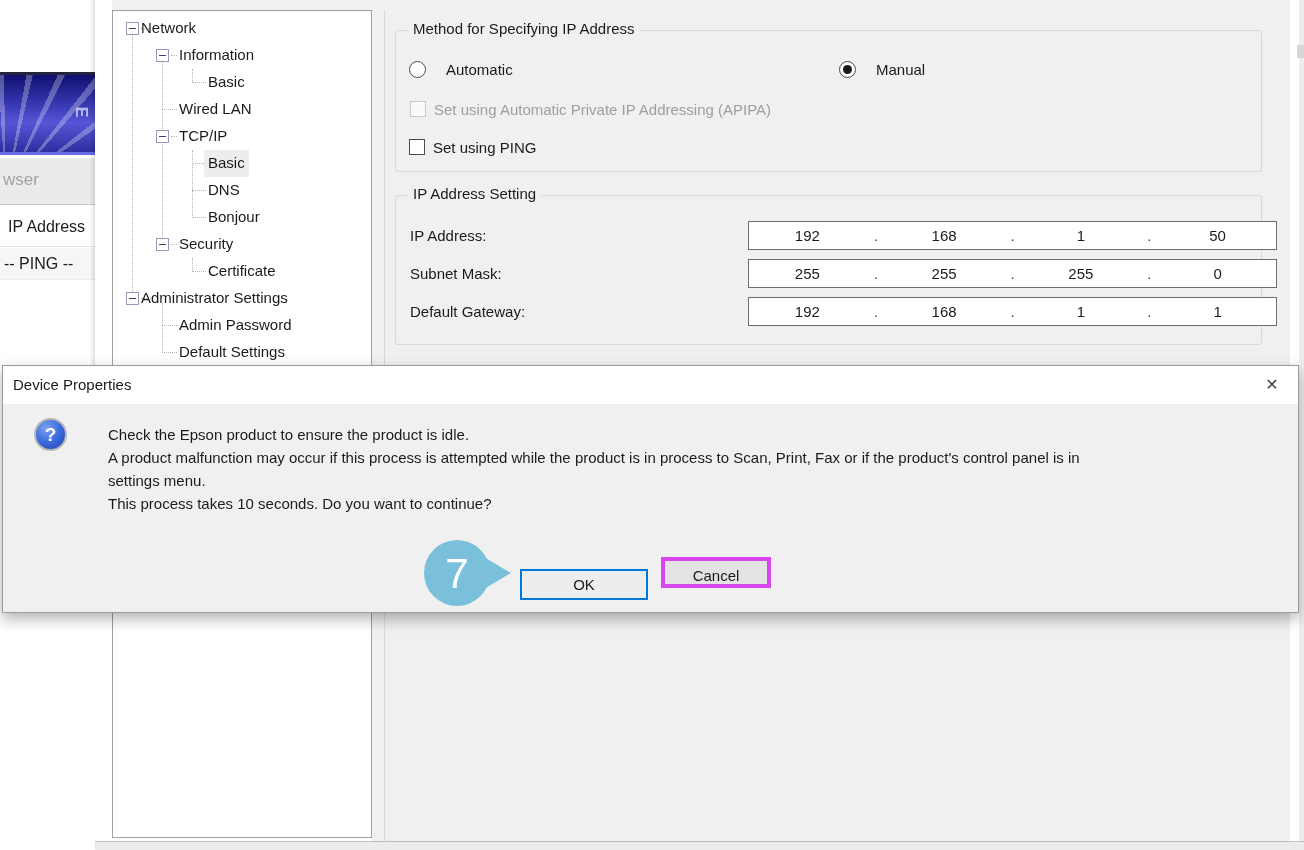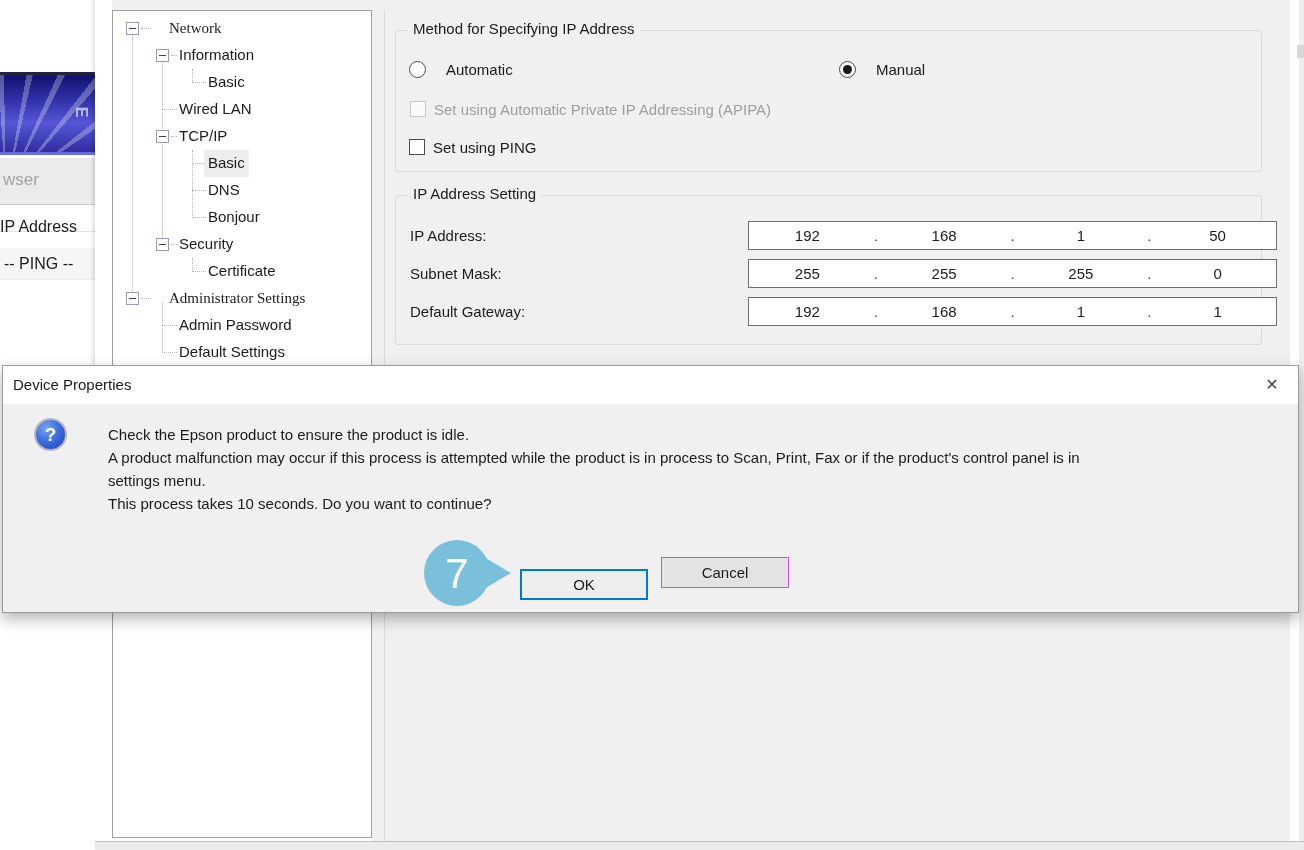--- a/index.html
+++ b/index.html
@@ -13,22 +13,22 @@
   
   .bw-banner { left:0; top:72px; width:95px; height:83px;
     background:linear-gradient(180deg,#101070 0%,#3434ad 35%,#5656d6 62%,#2e2ea0 100%);
     border-top:3px solid #23233d; border-bottom:3px solid #6a6ae4; overflow:hidden; }
   .bw-blades { position:absolute; left:-60px; top:-20px; width:220px; height:160px;
     background:repeating-conic-gradient(from 160deg at 30% 85%, rgba(255,255,255,.28) 0deg 3deg, rgba(255,255,255,0) 3deg 14deg); }
   .bw-e { position:absolute; right:8px; top:28px; color:rgba(220,225,255,.75);
     font-size:16px; font-weight:bold; transform:rotate(90deg); }
   .bw-toolbar { left:0; top:158px; width:95px; height:47px; background:#ebebeb;
     border-bottom:1px solid #c9c9c9; color:#a3a3a3; font-size:17px; line-height:44px; padding-left:3px; }
-  .bw-header { left:0; top:206px; width:95px; height:26px; background:#fff;
-    border-bottom:1px solid #e4e4e4; line-height:41px; font-size:16px; }
+  .bw-header { left:0; top:206px; width:95px; height:41px; background:#fff;
+    border-bottom:1px solid #e4e4e4; line-height:41px; padding-left:8px; font-size:16px; }
   .bw-row { left:0; top:248px; width:95px; height:32px; background:#f6f6f6;
     border-bottom:1px solid #ededed; line-height:32px; padding-left:4px; font-size:16px; }
   .bw-edge { left:90px; top:0; width:5px; height:365px;
     background:linear-gradient(90deg, rgba(0,0,0,0) 0%, rgba(0,0,0,.12) 100%); }
 
   
   .mw { left:95px; top:0; width:1204px; height:841px; background:#fff; }
   .mw-panelbg { position:absolute; left:277px; top:0; width:918px; height:841px; background:#f0f0f0; }
   .mw-paneledge { position:absolute; left:289px; top:0; width:1px; height:841px; background:#dadada; }
   .mw-topstrip { position:absolute; left:17px; top:0; width:1178px; height:10px; background:#f0f0f0; }
@@ -40,21 +40,21 @@
   .tree { position:absolute; left:17px; top:10px; width:260px; height:828px;
     background:#fff; border:1px solid #a0a0a0; overflow:hidden; }
   .trow { position:absolute; left:0; right:0; height:27px; line-height:27px; }
   .tlabel { position:absolute; top:0; height:27px; line-height:26px; white-space:nowrap; }
   .tlabel.sel { background:#ededed; padding:0 4px; margin-left:-4px; }
   .ebox { position:absolute; top:7px; width:13px; height:13px; background:#fff;
     border:1px solid #9898b8; display:flex; align-items:center; justify-content:center; }
   .ebox i { display:block; width:7px; height:1px; background:#3c3c6e; }
   .hdot { position:absolute; top:13px; border-top:1px dotted #b4b4b4; }
   .vdot { position:absolute; width:0; border-left:1px dotted #b4b4b4; }
-  .lv0 .tlabel { left:56px;font-family:Liberation Serif, serif; } .lv1 .tlabel { left:66px; } .lv2 .tlabel { left:95px; }
+  .lv0 .tlabel { left:28px; } .lv1 .tlabel { left:66px; } .lv2 .tlabel { left:95px; }
 
   
   .group { position:absolute; border:1px solid #d9d9d9; border-radius:3px; }
   .g1 { left:300px; top:30px; width:867px; height:142px; }
   .g2 { left:300px; top:195px; width:867px; height:150px; }
   .glabel { position:absolute; top:-11px; left:12px; background:#f0f0f0; padding:0 5px; white-space:nowrap; }
 
   .radio { position:absolute; display:flex; align-items:center; gap:20px; height:20px; }
   .rdot { width:17px; height:17px; border-radius:50%; border:1px solid #4a4a4a; background:#fff;
     display:flex; align-items:center; justify-content:center; }
@@ -78,21 +78,21 @@
   .dlg-title-text { position:absolute; left:10px; top:0; line-height:38px; }
   .dlg-close { position:absolute; right:16px; top:9px; width:20px; height:20px; line-height:20px;
     text-align:center; font-size:16px; color:#444; cursor:default; }
   .qicon { position:absolute; left:31px; top:52px; width:33px; height:33px; border-radius:50%;
     background:radial-gradient(circle at 35% 28%, #7da4ee 0%, #3f6fe0 45%, #1f3fb4 100%);
     border:2px solid #b7b7b7; color:#fff; font-weight:bold; font-size:19px;
     display:flex; align-items:center; justify-content:center; }
   .dlg-msg { position:absolute; left:105px; top:57px; line-height:23px; white-space:nowrap; }
   .btn { position:absolute; top:191px; height:31px; text-align:center; line-height:27px; }
   .btn-ok { left:517px; width:128px; background:#ededed; border:2px solid #0078d7;margin-top:12px; }
-  .btn-cancel { left:658px; width:128px; background:#e3e3e3; border:1px solid #d946ef; line-height:29px; }
+  .btn-cancel { left:658px; width:110px; background:#e3e3e3; border:4px solid #d946ef; line-height:29px; }
 
   
   .balloon { left:424px; top:539px; z-index:60; }
 </style>
 </head>
 <body>
 
 <div id="stage">
 
   <div class="abs bw-banner">

